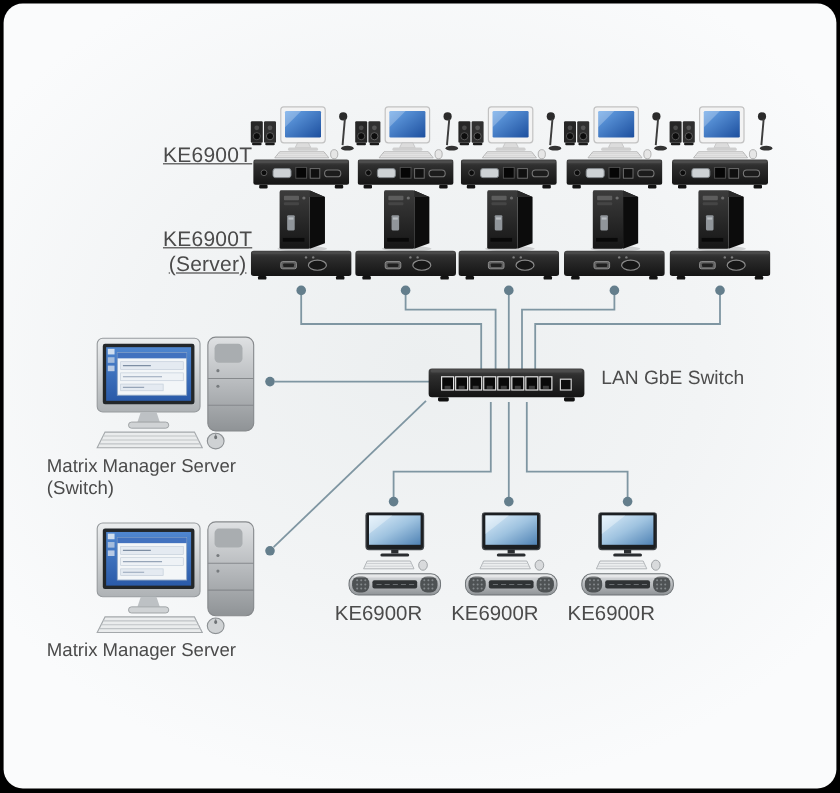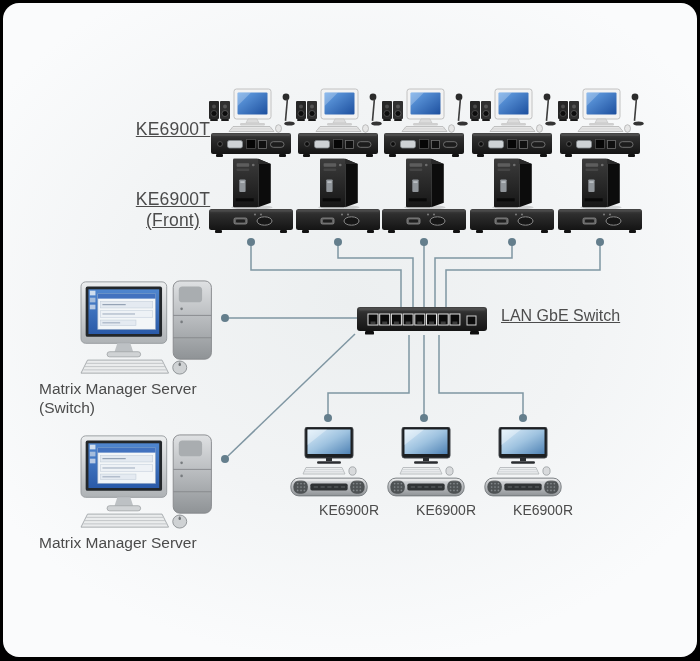--- a/index.html
+++ b/index.html
@@ -16,29 +16,29 @@
   }
   .icon{position:absolute;display:block;}
   .lines-layer{position:absolute;left:0;top:0;width:700px;height:661px;pointer-events:none;}
   .lbl{
     position:absolute;color:#4b4b4b;text-align:center;
     font-size:17.5px;line-height:21px;letter-spacing:.2px;text-decoration:underline;
   }
   .lbl .l2{display:block;}
   .lbl-switch{
     position:absolute;color:#4d4d4d;text-align:left;
-    font-size:16px;line-height:20px;text-decoration:underline;
+    font-size:16px;line-height:20px;
   }
   .lbl-server{
     position:absolute;color:#4b4b4b;
     font-size:15.5px;line-height:18.5px;width:200px;left:36px;
   }
   .lbl-rx{
-    position:absolute;color:#4b4b4b;text-align:right;
-    font-size:14px;width:100px;top:499px;
+    position:absolute;color:#4b4b4b;text-align:left;
+    font-size:17px;width:100px;top:499px;
   }
   .hidden-defs{position:absolute;width:0;height:0;}
 </style>
 </head>
 <body>
 
 <svg class="hidden-defs" aria-hidden="true">
   <defs>
     <linearGradient id="gScreen" x1="0" y1="0" x2="1" y2="1">
       <stop offset="0" stop-color="#6aa6e8"></stop>
@@ -268,21 +268,21 @@
       <circle cx="222" cy="315" r="4"></circle>
       <circle cx="222" cy="456" r="4"></circle>
     </g>
   </svg>
 
   <div class="lbl" style="left:110px;top:116px;width:120px;">
     <span>KE6900T</span>
   </div>
   <div class="lbl" style="left:110px;top:186px;width:120px;">
     <span>KE6900T</span>
-    <span class="l2">(Front)</span>
+    <span class="l2">(Server)</span>
   </div>
 
   <svg class="icon" style="left:204px;top:83px;width:88px;height:48px">
       <use href="#sym-workstation"></use>
     </svg>
   <svg class="icon" style="left:208px;top:129px;width:80px;height:26px">
       <use href="#sym-tx-rear"></use>
     </svg>
   <svg class="icon" style="left:221px;top:153px;width:54px;height:54px">
       <use href="#sym-tower"></use>

